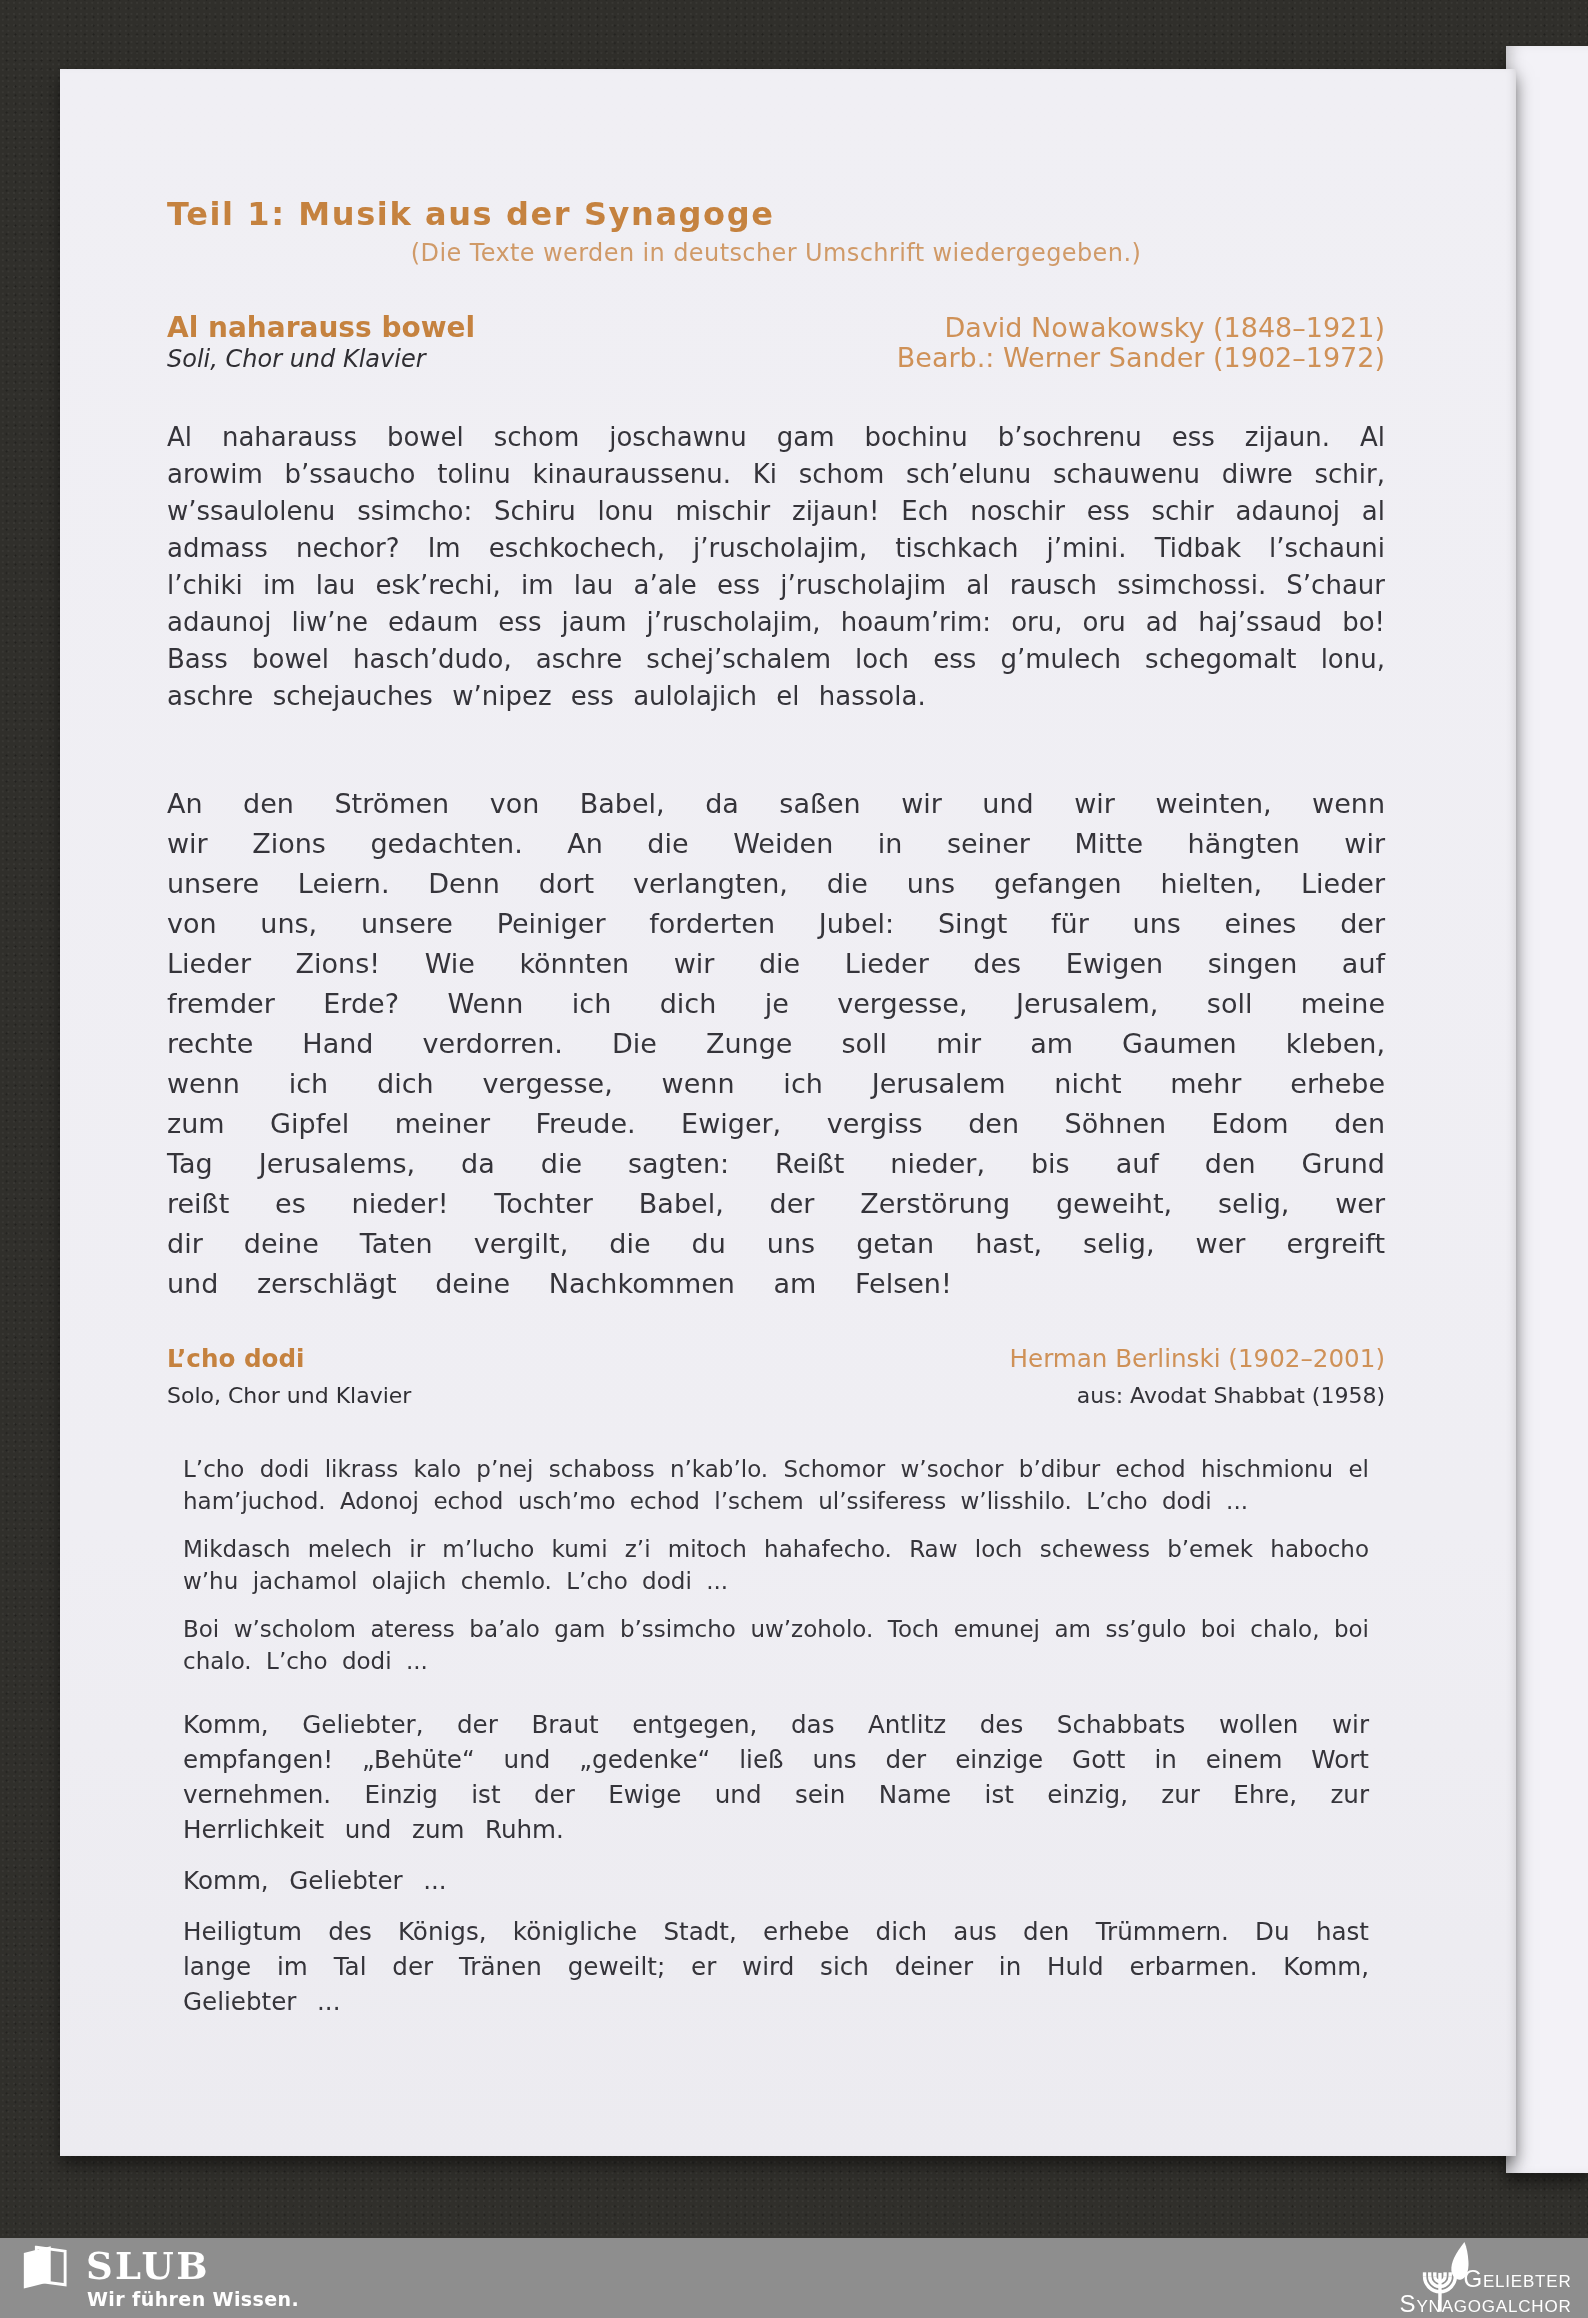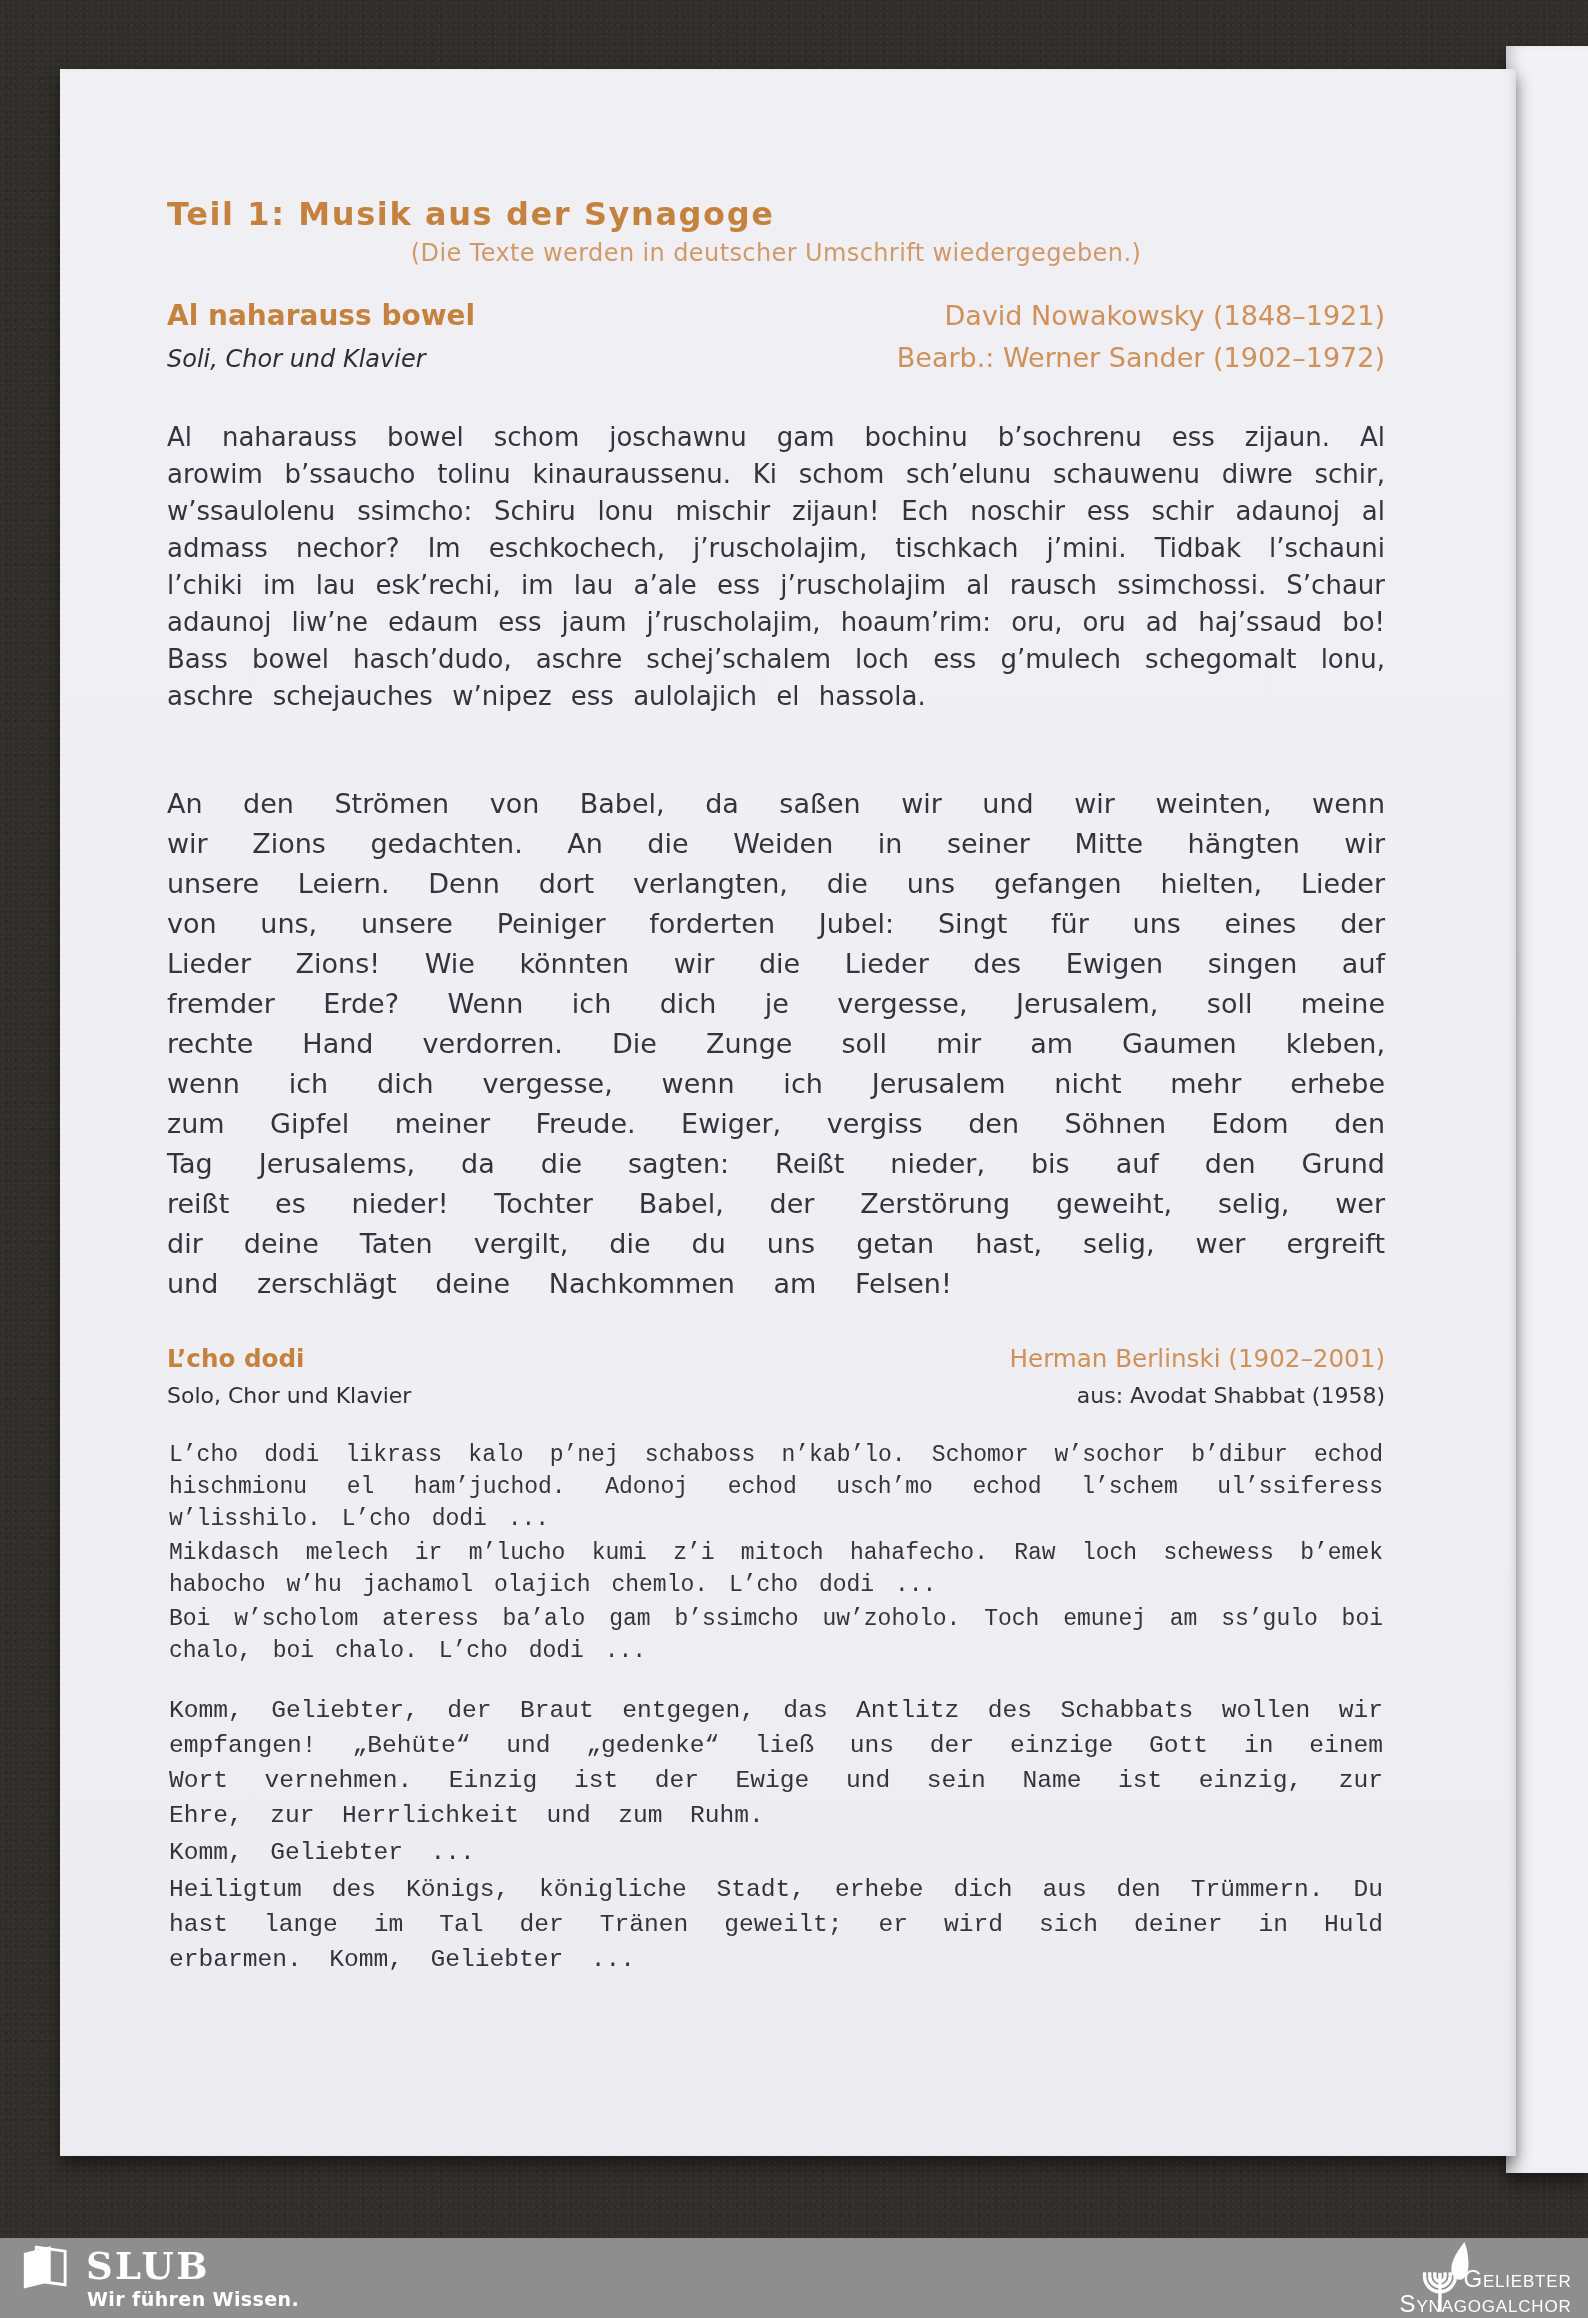--- a/index.html
+++ b/index.html
@@ -28,34 +28,34 @@
   .title{top:126px;text-align:left;font-size:32px;font-weight:bold;
     color:#c5823f;letter-spacing:1.6px;}
   .subtitle{top:170px;text-align:center;font-size:24px;color:#d09a68;letter-spacing:0.4px;}
 
   .hrow{display:flex;justify-content:space-between;align-items:baseline;}
   .song1-row1{top:230px;}
   .song1-row2{top:273px;}
   .song2-row1{top:1275px;}
   .song2-row2{top:1314px;}
 
-  .song-title{font-size:28px;font-weight:bold;color:#c5823f;}
+  .song-title{font-size:28px;font-weight:bold;color:#c5823f;margin-top:12px;}
   .song-title-2{font-size:24.6px;font-weight:bold;color:#c5823f;text-align:right;}
   .composer{font-size:27px;color:#cf9157;}
   .composer-2{font-size:24.6px;color:#cf9157;}
   .scoring{font-size:24px;font-style:italic;color:#2f2e33;}
   .scoring-2{font-size:22px;color:#2f2e33;}
   .source{font-size:22px;color:#333238;}
 
   .para{color:#35343a;text-align:justify;}
   .translit1{top:350px;font-size:26px;line-height:37px;word-spacing:11px;}
   .german1{top:715px;font-size:27px;line-height:40px;word-spacing:30px;}
   .translit2{top:1368px;font-size:23px;line-height:32px;word-spacing:7.1px;}
   .german2{top:1622px;font-size:24.6px;line-height:35px;word-spacing:12.7px;}
-  .para p{margin:2px;font-family:Liberation Mono, monospace;}
+  .para p{margin:16px;}
 
   
   .footer{position:absolute;left:0;top:2238px;width:1589px;height:100px;
     background:#8e8e8e;}
   .slub-book{position:absolute;left:20px;top:4px;}
   .slub-name{position:absolute;left:86px;top:6.4px;color:#ffffff;
     font-family:"DejaVu Serif", serif;font-weight:bold;font-size:37px;letter-spacing:2.4px;}
   .slub-tagline{position:absolute;left:87px;top:50px;color:#ffffff;
     font-weight:bold;font-size:19px;letter-spacing:0.4px;}
   .menorah{position:absolute;left:1420px;top:1.6px;}

